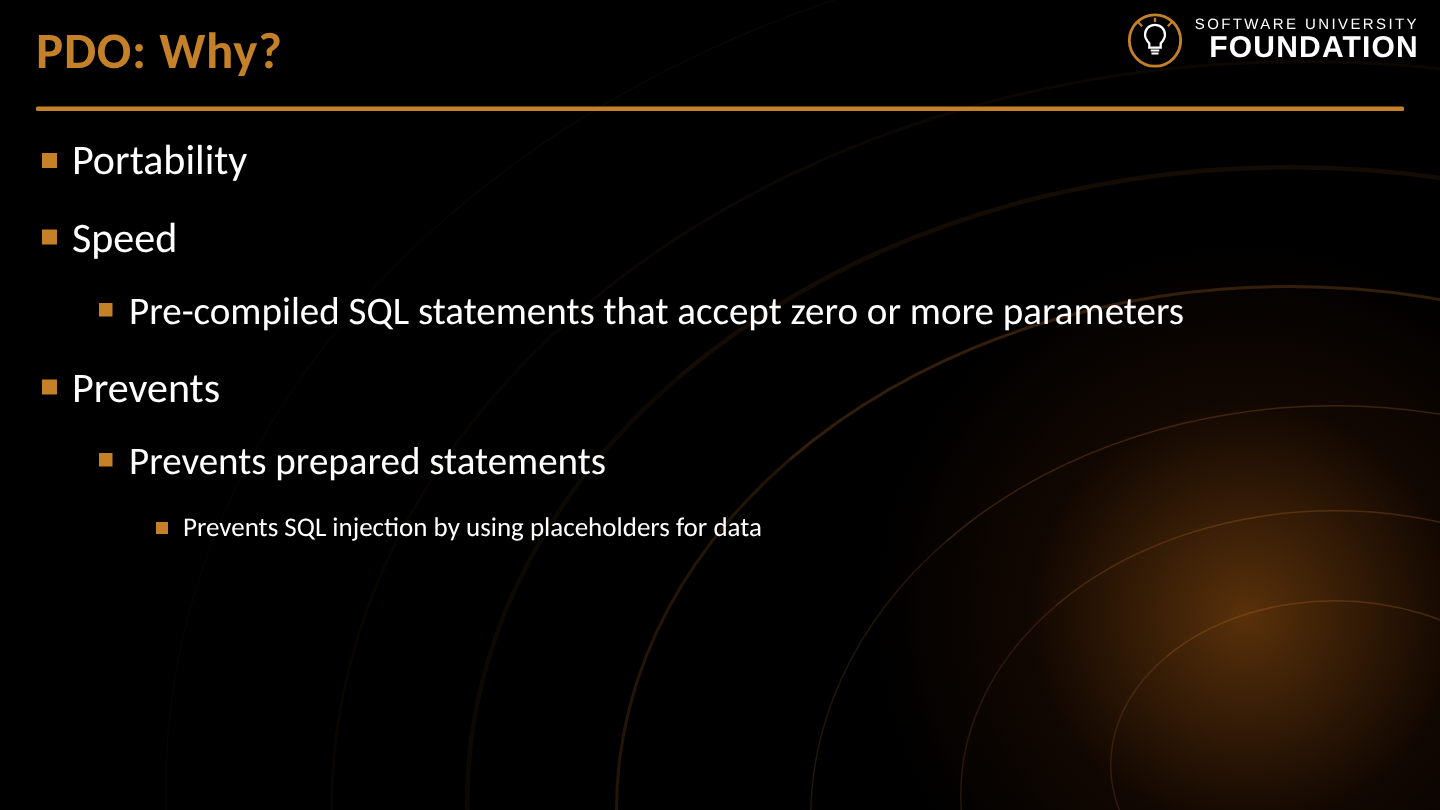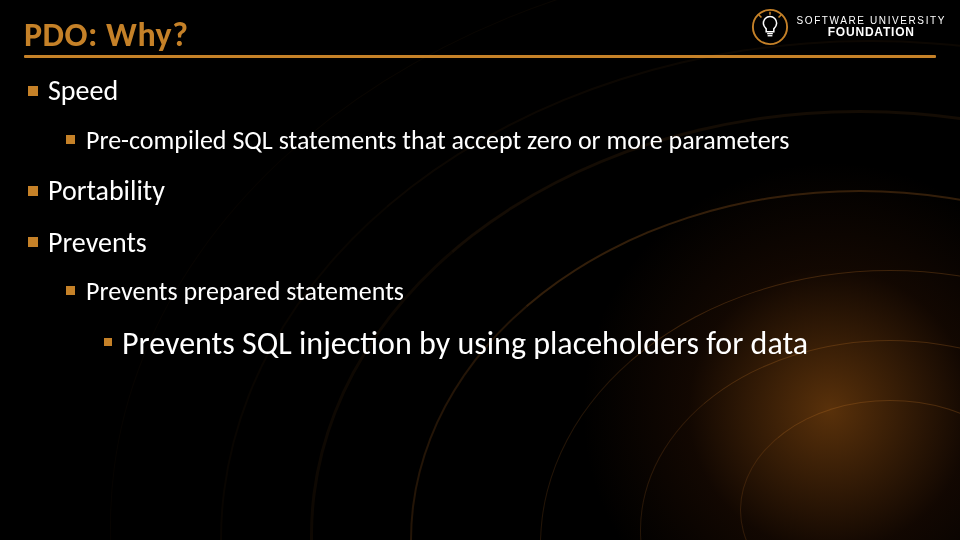--- a/index.html
+++ b/index.html
@@ -40,44 +40,44 @@
     position: relative;
     z-index: 2;
     padding: 14px 24px 20px 24px;
     height: 100%;
   }
   .title {
     color: #C58128;
     font-size: 34px;
     font-weight: 700;
     letter-spacing: 0.5px;
-    margin-bottom: 0;
+    margin-bottom: 16px;
   }
   .title-underline {
     height: 3px;
     width: 100%;
     background: #C58128;
     border-radius: 1px;
     margin-bottom: 16px;
   }
   .logo {
     position: absolute;
     top: 8px; right: 14px;
     display: flex;
     align-items: center;
     gap: 8px;
     z-index: 3;
   }
   .logo-text {
-    text-align: center;
+    text-align: right;
     line-height: 1.0;
     font-family: "Segoe UI", Arial, sans-serif;
   }
   .logo-text .l2 { font-size: 10px; letter-spacing: 1.6px; color:#fff; font-weight:400; }
-  .logo-text .l3 { font-size: 12px; letter-spacing: 0.8px; color:#fff; font-weight:700; }
+  .logo-text .l3 { font-size: 20px; letter-spacing: 0.8px; color:#fff; font-weight:700; }
   ul.bullets, ul.bullets ul {
     list-style: none;
   }
   ul.bullets > li {
     position: relative;
     padding-left: 24px;
     font-size: 28px;
     font-weight: 400;
     color: #fff;
     margin-bottom: 18px;
@@ -103,21 +103,21 @@
     line-height: 1.25;
   }
   ul.bullets ul > li::before {
     content: "";
     position: absolute;
     left: 2px; top: 0.42em;
     width: 9px; height: 9px;
     background: #C58128;
   }
   ul.bullets ul ul > li {
-    font-size: 32px;
+    font-size: 18px;
     padding-left: 20px;
   }
   ul.bullets ul ul > li::before {
     width: 8px; height: 8px;
     top: 0.44em;
   }
 </style>
 </head>
 <body>
 
@@ -147,29 +147,29 @@
     <div class="l3">FOUNDATION</div>
   </div>
 </div>
 
 <div class="page">
   <div class="title">PDO:  Why?</div>
   <div class="title-underline"></div>
 
   <ul class="bullets">
     <li>
+      <span>Portability</span>
+    </li>
+    <li>
       <span>Speed</span>
       <ul>
         <li>
           <span>Pre-compiled SQL statements that accept zero or more parameters</span>
         </li>
       </ul>
-    </li>
-    <li>
-      <span>Portability</span>
     </li>
     <li>
       <span>Prevents</span>
       <ul>
         <li>
           <span>Prevents prepared statements</span>
           <ul>
             <li>
               <span>Prevents SQL injection by using placeholders for data</span>
             </li>

